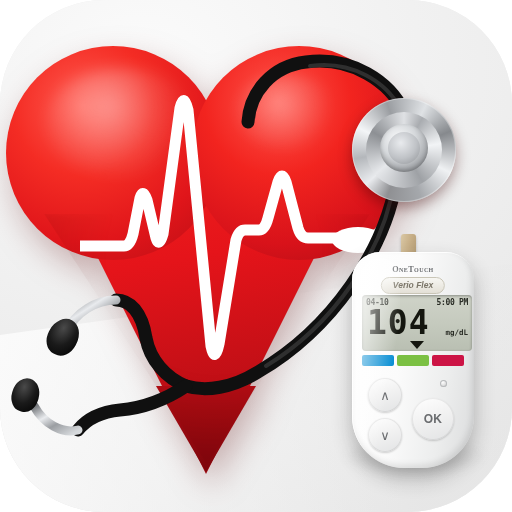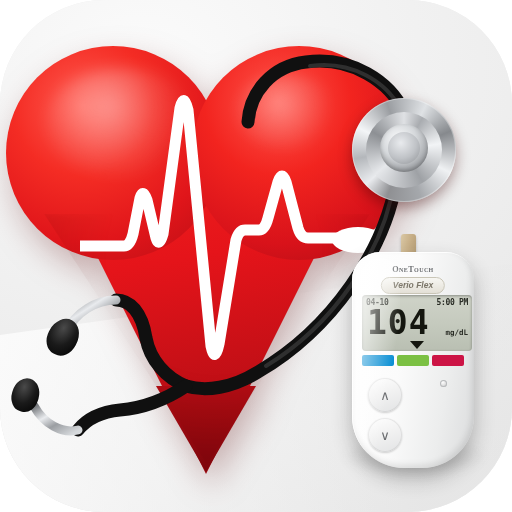--- a/index.html
+++ b/index.html
@@ -360,18 +360,19 @@
     </div>
 
     <div class="bars">
       <div class="bar" style="background:#0c90d4"></div>
       <div class="bar" style="background:#7bc043"></div>
       <div class="bar" style="background:#cc1445"></div>
     </div>
 
     <div class="btn btn-up">∧</div>
     <div class="btn btn-down">∨</div>
+    <div class="btn btn-ok">OK</div>
     <div class="led"></div>
 
     <div class="meter-gloss"></div>
   </div>
 
 </div>
 
 </body></html>

